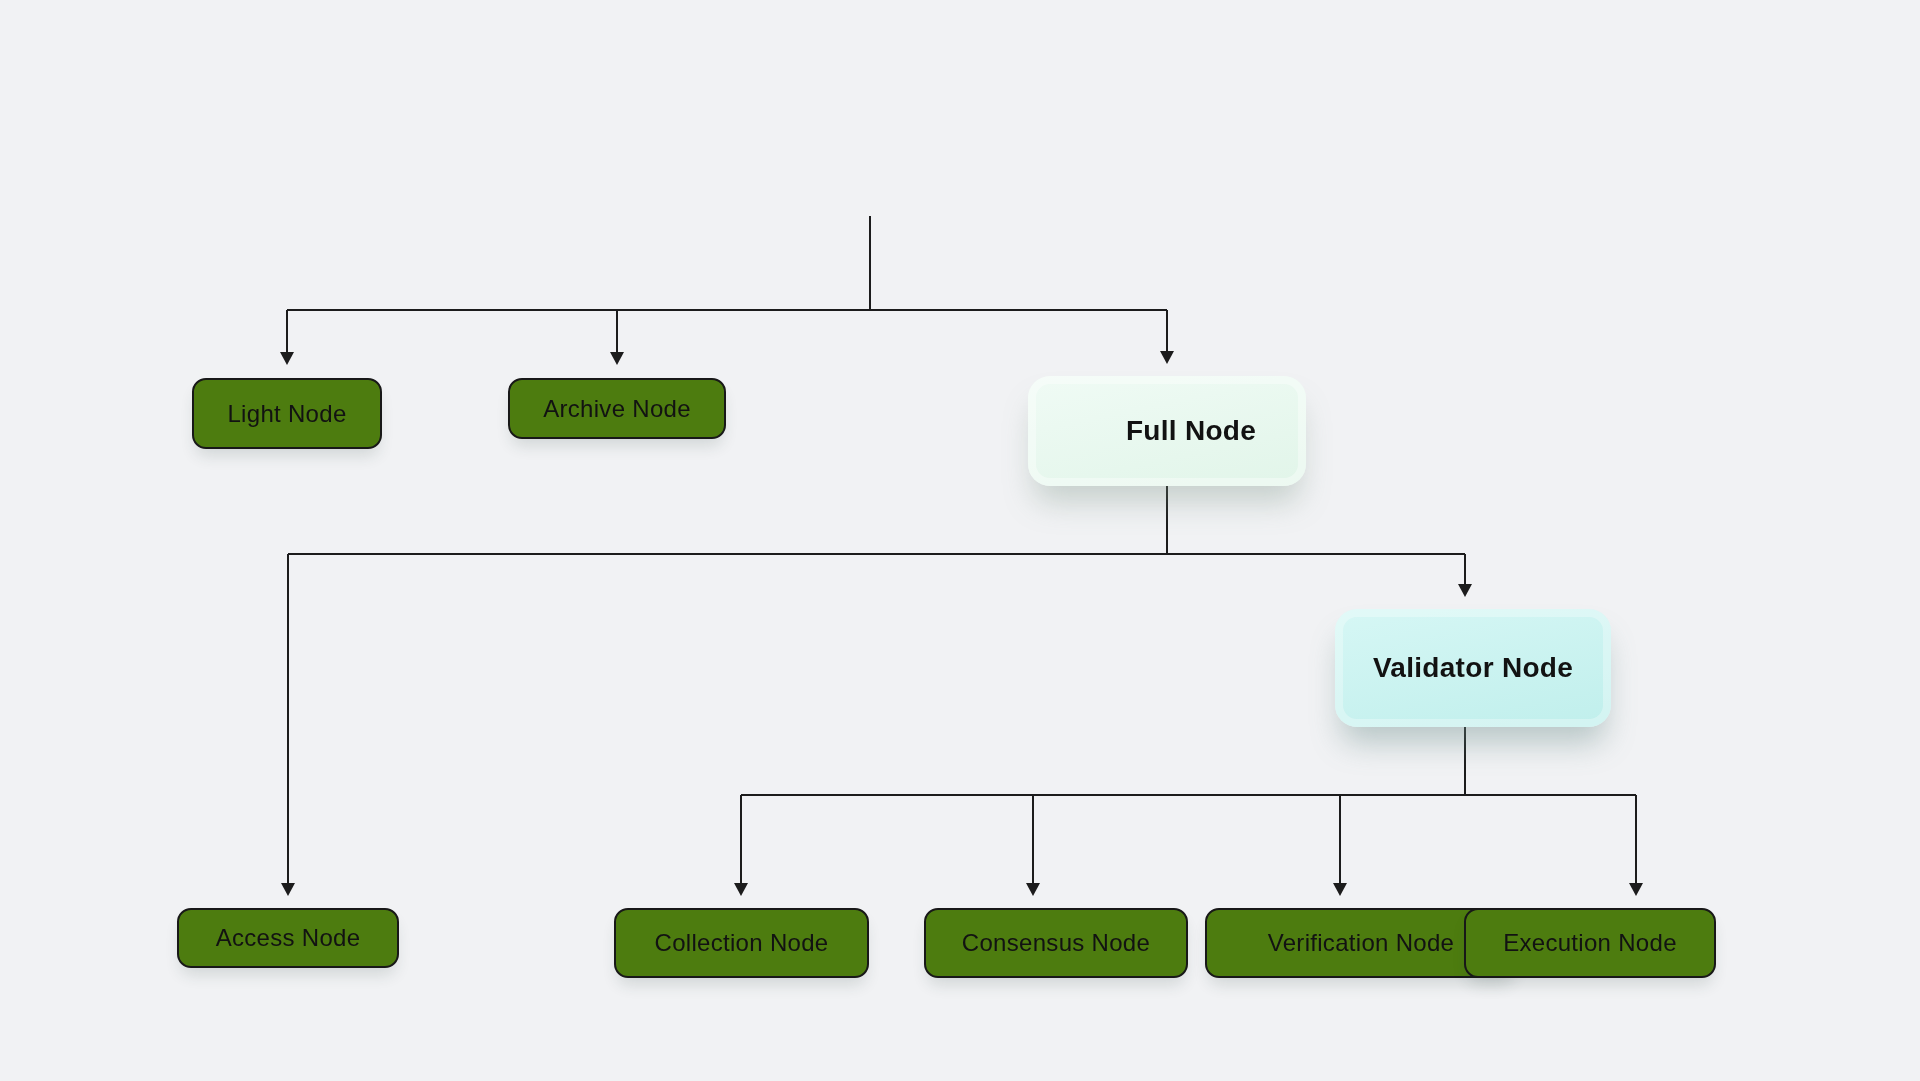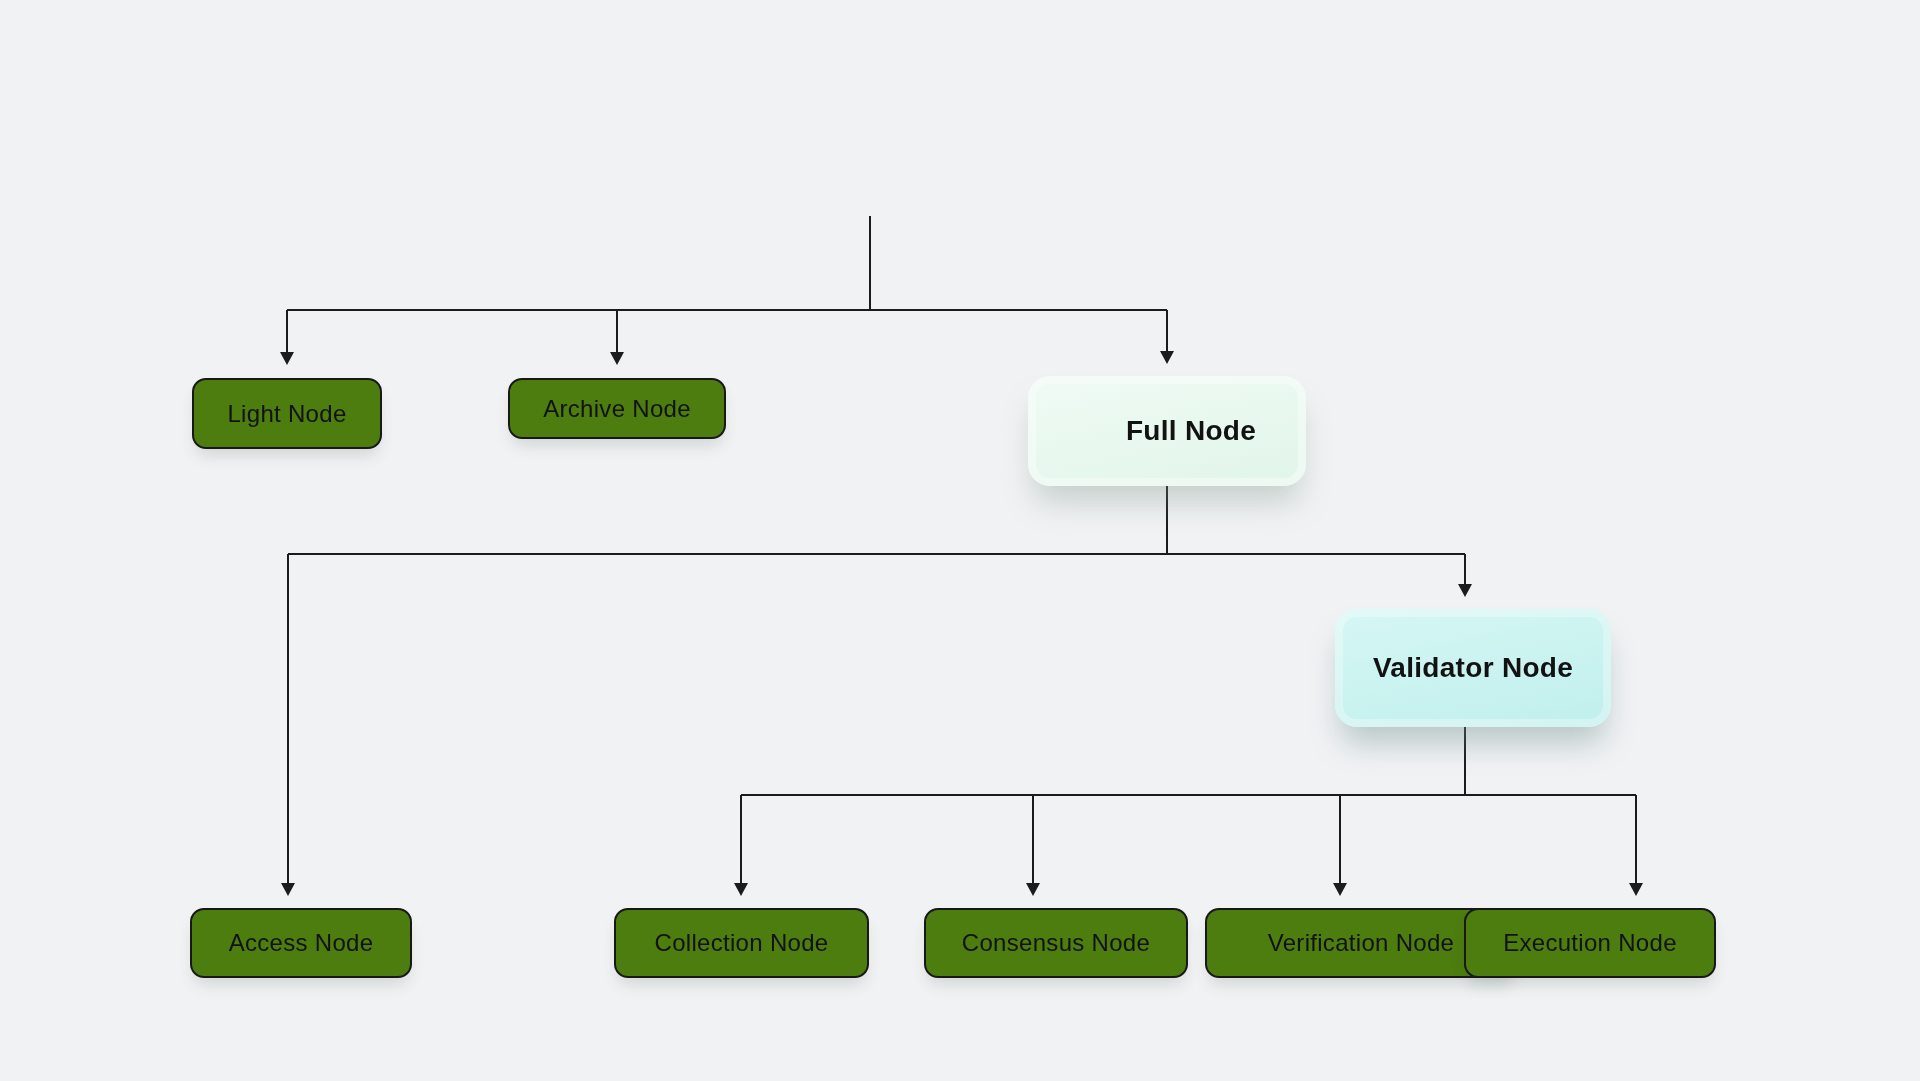--- a/index.html
+++ b/index.html
@@ -60,21 +60,21 @@
   .fill-cyan {
     background: linear-gradient(168deg, #d6f7f5 0%, #c0efec 100%);
     box-shadow: inset 0 0 0 8px rgba(255, 255, 255, 0.30),
                 0 22px 30px -6px rgba(108, 140, 138, 0.42);
   }
   
   #node-flow         { left: 728px;  top: 99px;  width: 288px; height: 117px; }
   #node-light        { left: 192px;  top: 378px; width: 190px; height: 71px; }
   #node-archive      { left: 508px;  top: 378px; width: 218px; height: 61px; }
   #node-full         { left: 1028px; top: 376px; width: 278px; height: 110px; padding-left: 48px; }
-  #node-access       { left: 190px;  top: 908px; width: 222px; height: 70px; }
+  #node-access       { left: 177px;  top: 908px; width: 222px; height: 60px; }
   #node-validator    { left: 1327px; top: 609px; width: 276px; height: 118px; margin-left: 8px; }
   #node-collection   { left: 614px;  top: 908px; width: 255px; height: 70px; }
   #node-consensus    { left: 901px;  top: 908px; width: 264px; height: 70px; margin-left: 23px; }
   #node-verification { left: 1205px; top: 908px; width: 312px; height: 70px; }
   #node-execution    { left: 1464px; top: 908px; width: 252px; height: 70px; }
 </style>
 </head>
 <body>
 
 <div class="stage">

